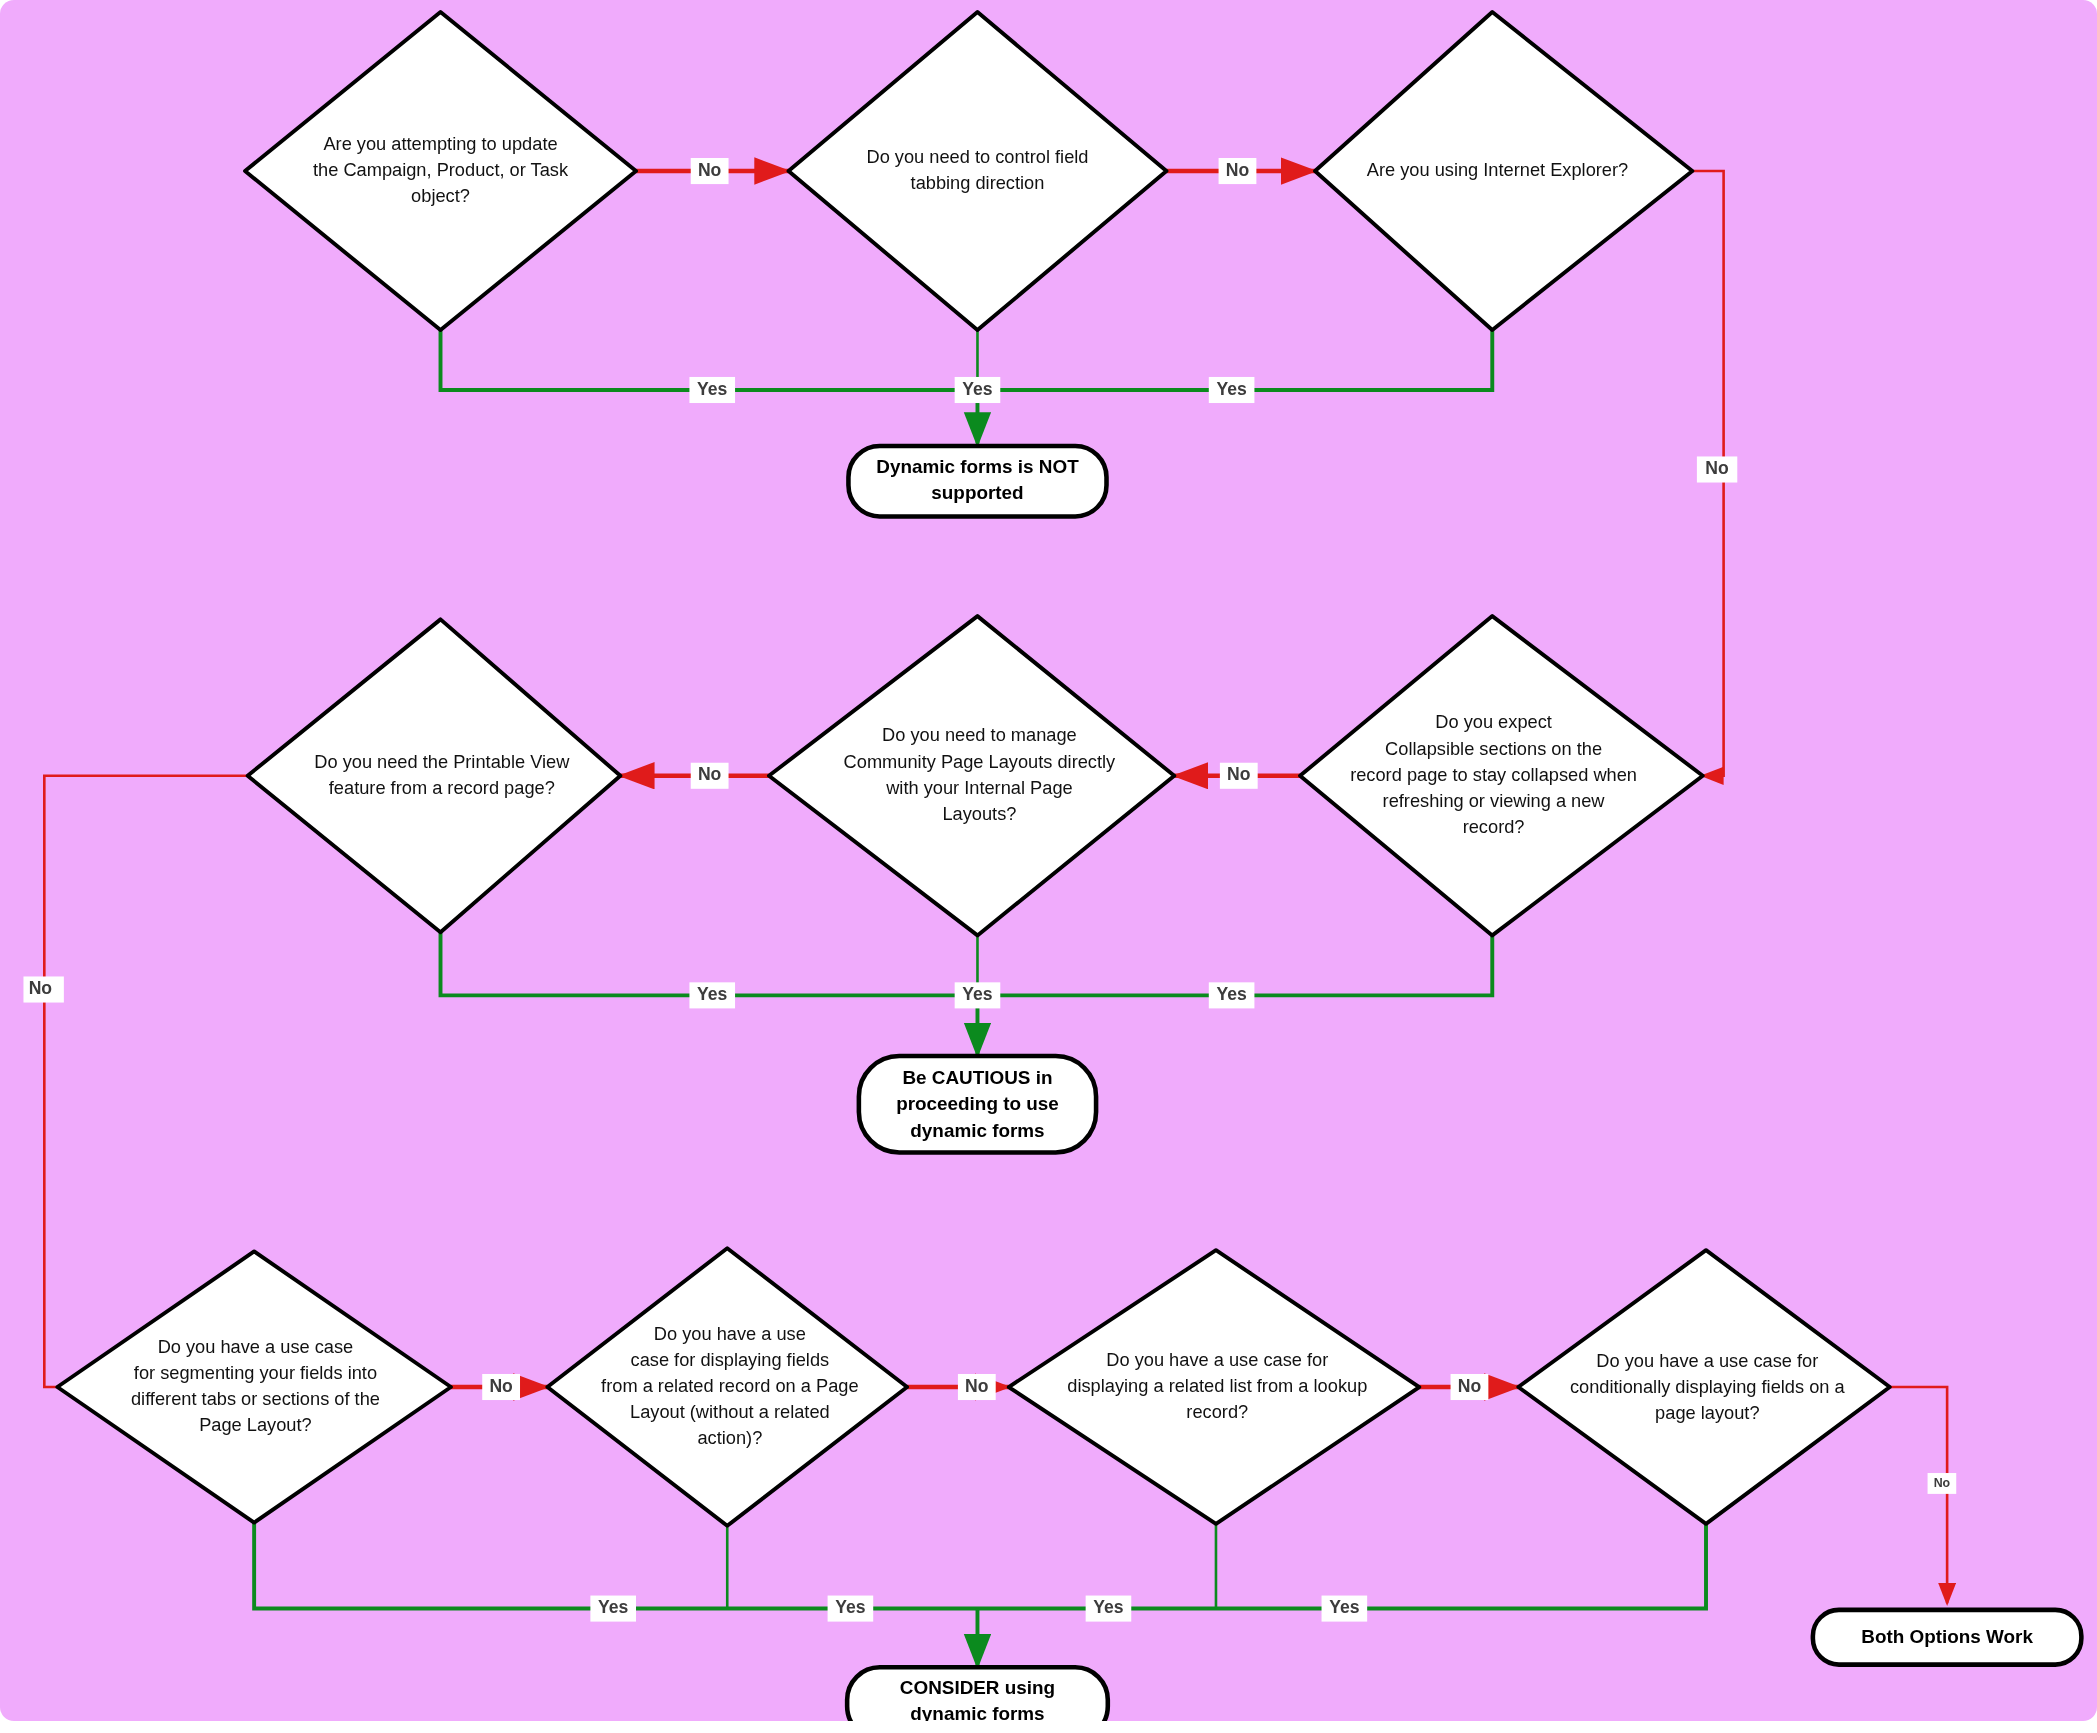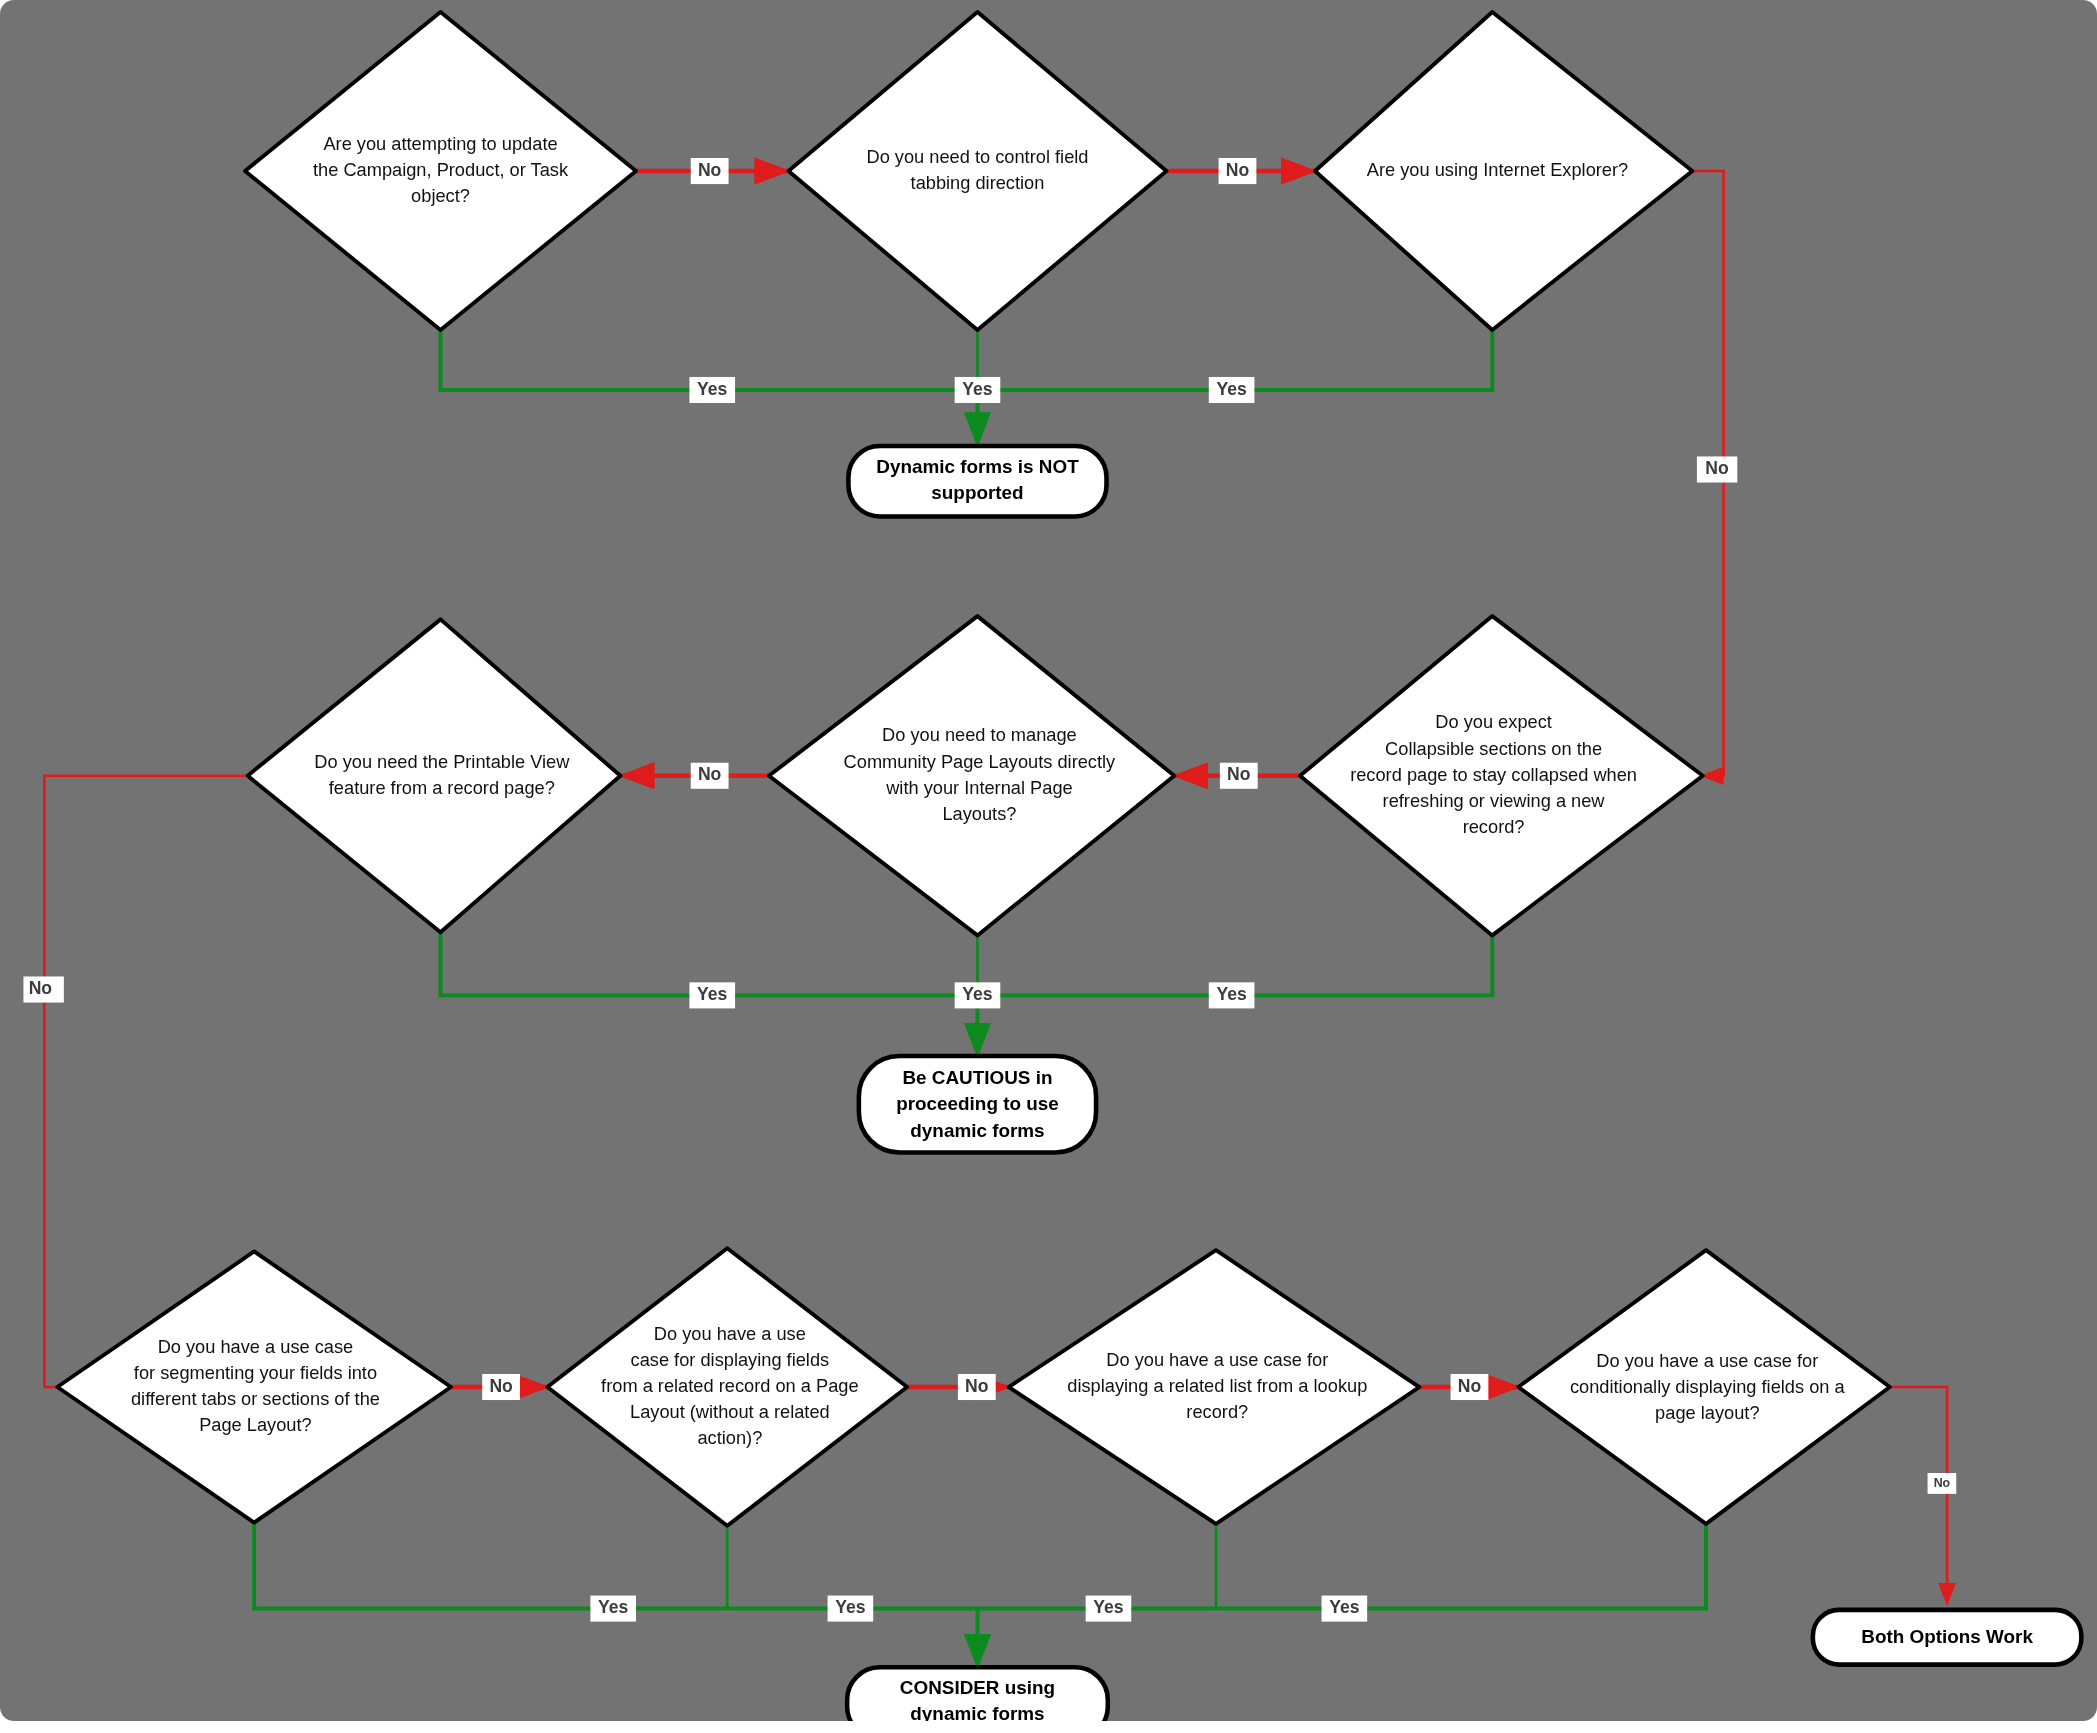--- a/index.html
+++ b/index.html
@@ -7,21 +7,21 @@
     padding: 0;
     background: #ffffff;
   }
   body {
     font-family: "Liberation Sans", sans-serif;
   }
   #flowchart-root {
     position: relative;
     width: 2097px;
     height: 1721px;
-    background: #737373;
+    background: #f0abfc;
     overflow: hidden;
     border-radius: 14px;
   }
   svg.chart-svg {
     display: block;
     width: 2097px;
     height: 1734px;
   }
   .node-shape {
     fill: #ffffff;

